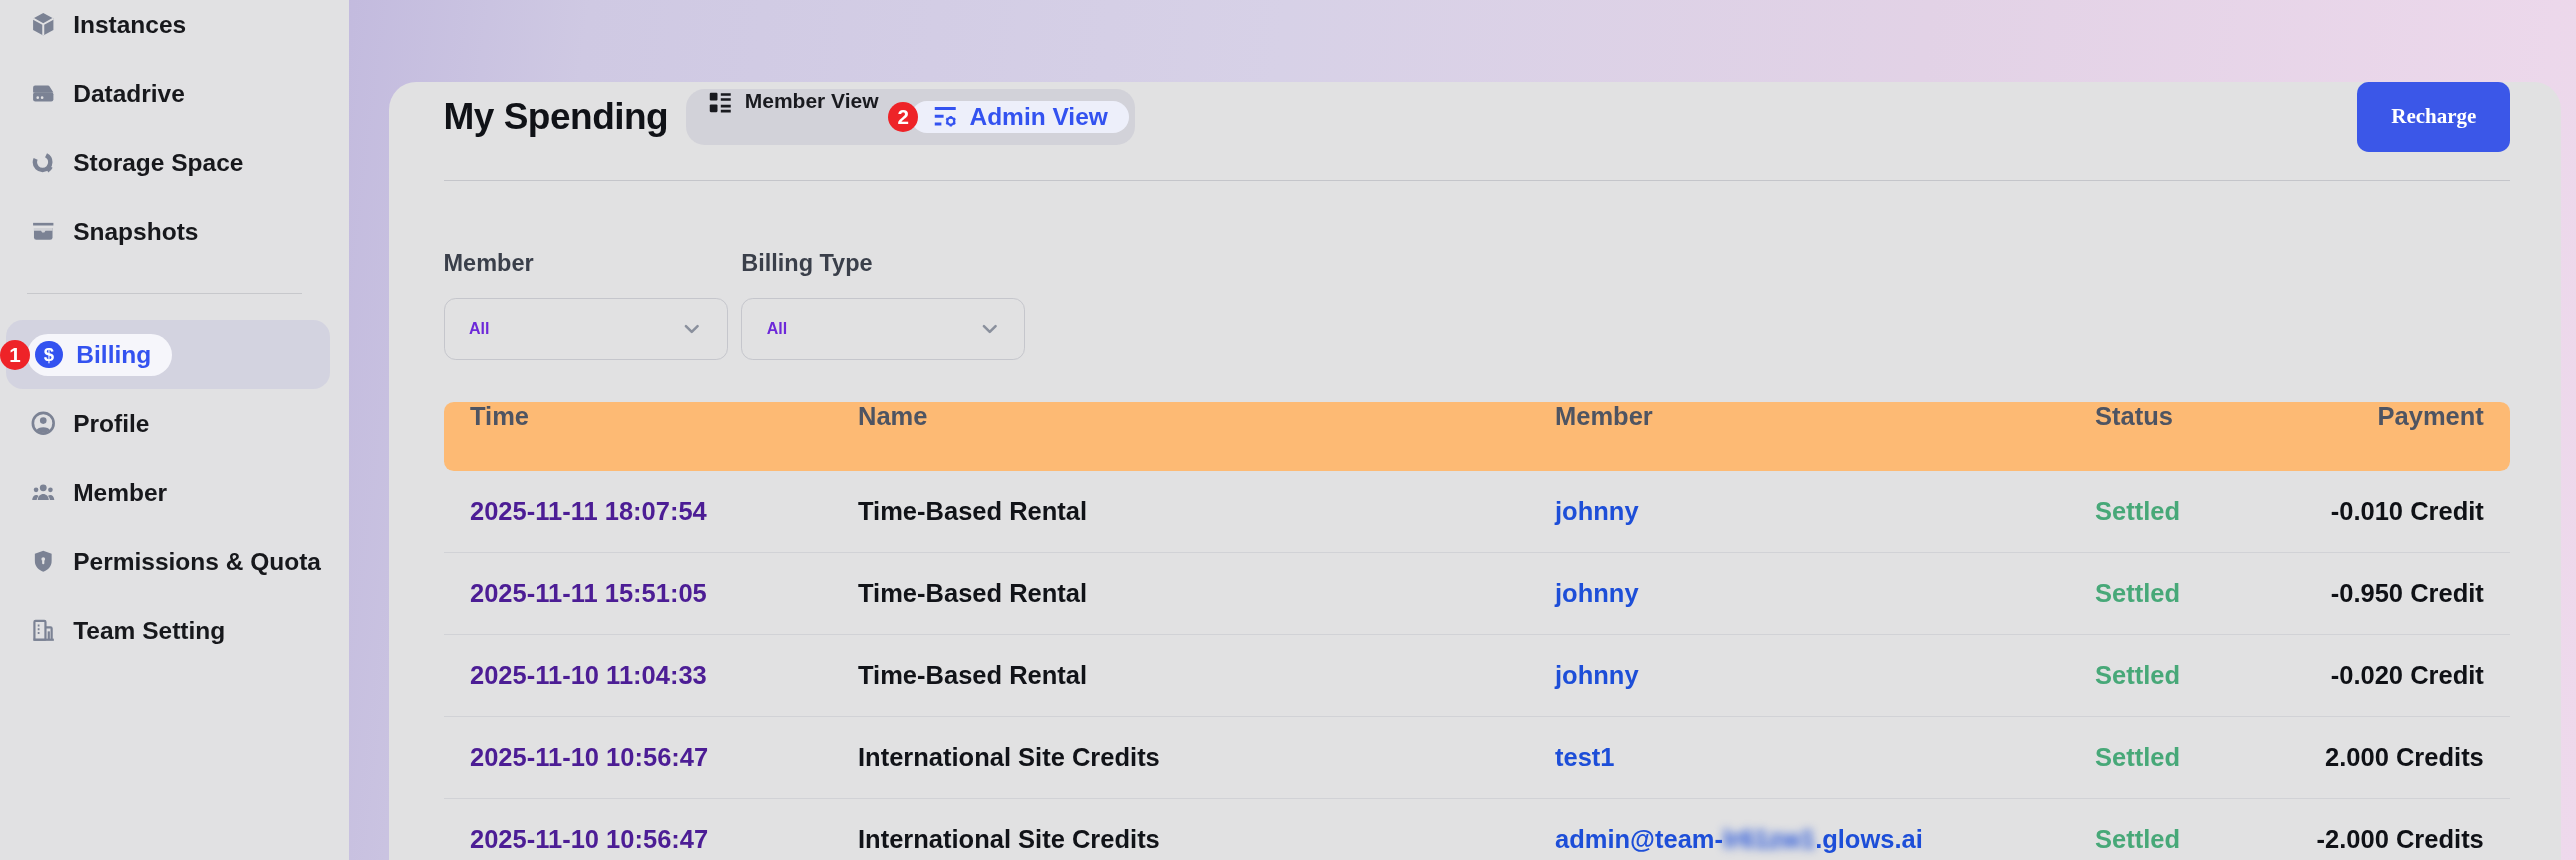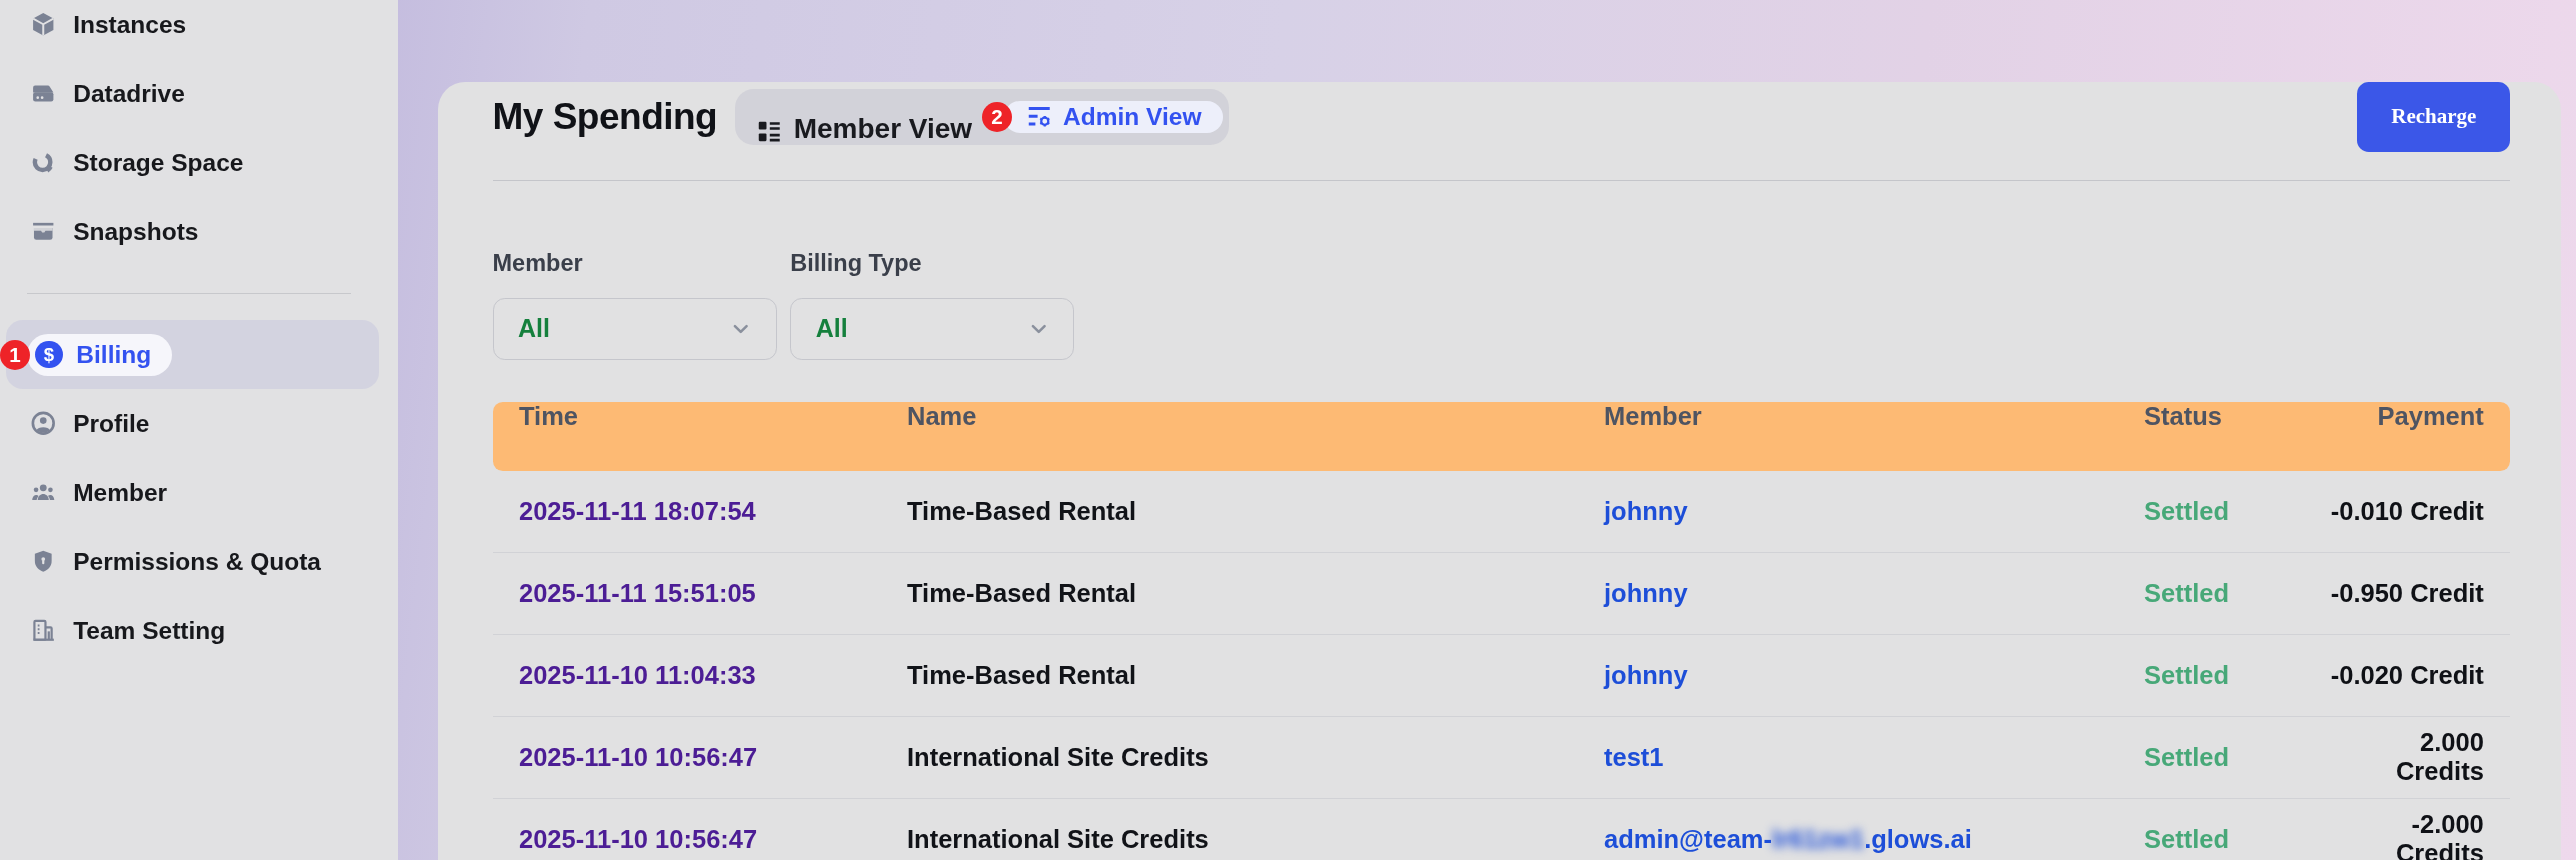--- a/index.html
+++ b/index.html
@@ -6,21 +6,21 @@
   html,body { width:2576px; height:861px; overflow:hidden; }
   body {
     font-family:"Liberation Sans", sans-serif;
     background:linear-gradient(97deg,#b1a6d7 0%,#cfc9e3 22%,#d7d1e7 48%,#e2d2e6 72%,#eed9ec 100%);
     display:flex;
     color:#16181d;
   }
 
   
   .sidebar {
-    width:398px; height:861px; background:#e1e1e3; flex:0 0 auto;
+    width:349px; height:861px; background:#e1e1e3; flex:0 0 auto;
     padding-top:0; position:relative;
   }
   .nav { margin-top:-9.8px; }
   .nav-item {
     height:69px; display:flex; align-items:center; gap:16.7px;
     padding-left:30px; cursor:pointer;
   }
   .nav-item .ic { width:26.5px; height:26.5px; flex:0 0 auto; color:#7b8294; }
   .nav-item .lbl { font-size:24.5px; font-weight:700; color:#17181c; white-space:nowrap; }
   .side-divider { height:1px; background:#c7c8cc; margin:26.5px 47px 26.5px 27.4px; }
@@ -54,22 +54,22 @@
   }
 
   .header-row { margin-top:67px; display:flex; align-items:center; }
   .page-title { font-size:37px; font-weight:800; color:#101217; letter-spacing:-0.5px; }
 
   .seg {
     margin-left:17.6px; background:#d2d2d9; border-radius:18.6px; height:56px;
     display:flex; align-items:center; padding:0 5.9px;
   }
   .seg-btn {
-    display:flex; align-items:flex-end; gap:10.8px; border:none; background:transparent;
-    font-family:inherit; font-size:28px; font-weight:700; color:#191a1f;
+    display:flex; align-items:flex-start; gap:10.8px; border:none; background:transparent;
+    font-family:inherit; font-size:21px; font-weight:700; color:#191a1f;
     padding:0 9.8px 0 15.7px; height:100%; cursor:pointer;
   }
   .seg-btn .ic { width:26.5px; height:26.5px; }
   .seg-badge { margin:0 -7.8px 0 0; z-index:2; position:relative; }
   .seg-pill {
     display:flex; align-items:center; gap:10.8px; border:none; cursor:pointer;
     background:#edeffa; border-radius:23.5px; height:32px; padding:0 21.6px;
     font-family:inherit; font-size:24.5px; font-weight:700; color:var(--link_blue);
   }
   .seg-pill .ic { width:26.5px; height:26.5px; color:var(--link_blue); }
@@ -85,21 +85,21 @@
 
   
   .filters { margin-top:69px; display:flex; gap:13.7px; }
   .filter-group { display:flex; flex-direction:column; }
   .filter-label { font-size:23.5px; font-weight:700; color:#3a3f4a; margin-bottom:20.6px; }
   .select-box {
     width:284px; height:62px; border:1.5px solid #c5c6cc; border-radius:11.8px;
     display:flex; align-items:center; justify-content:space-between;
     padding:0 21.6px 0 24.5px; cursor:pointer; background:transparent;
   }
-  .select-value { font-size:25px; font-weight:700; color:#15803d; }
+  .select-value { font-size:16px; font-weight:700; color:#6d28d9; }
   .chev { width:25.5px; height:25.5px; color:#8a909d; }
 
   
   .table { margin-top:42px; }
   .thead {
     height:69px; background:#fdba74; border-radius:9.8px;
     display:flex; align-items:flex-start; padding:0 26.5px;
   }
   .th { font-size:25.5px; font-weight:700; color:#4e5462; }
   .trow {

